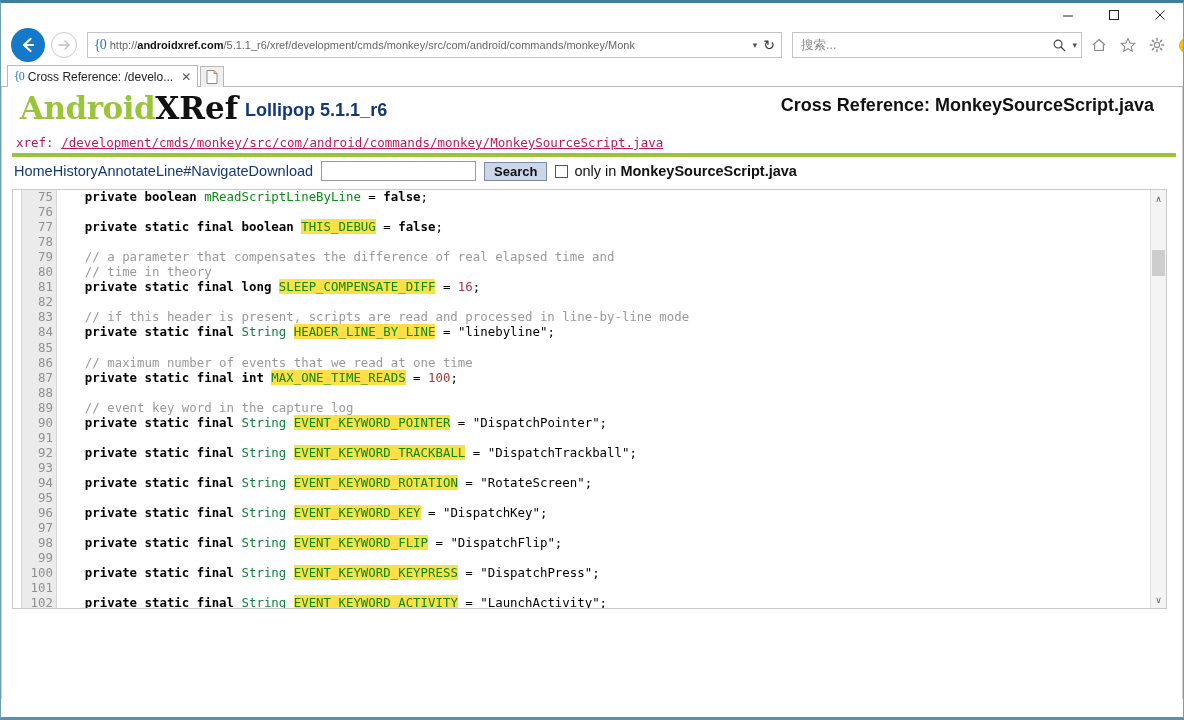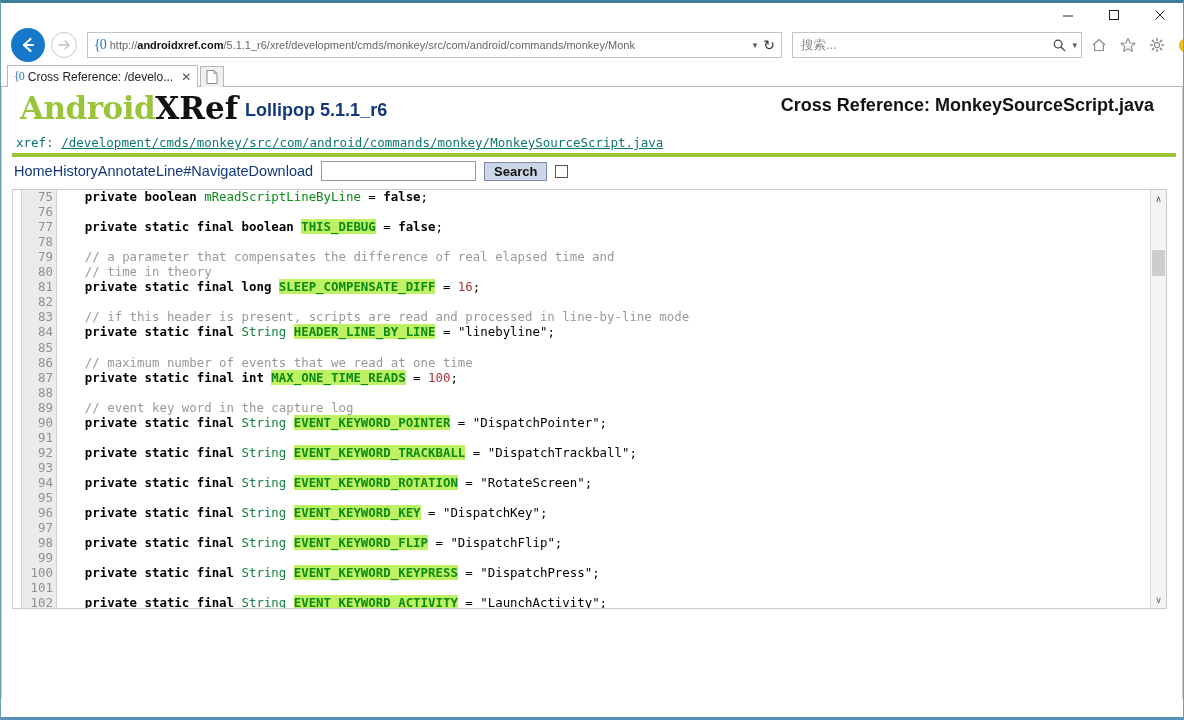--- a/index.html
+++ b/index.html
@@ -163,21 +163,21 @@
   }
   .crosstitle {
     position: absolute; right: 28px; top: 8px;
     font-size: 18px; font-weight: bold; color: #111;
   }
 
   .xrefline {
     padding: 4px 0 3px 14px;
     font-family: "DejaVu Sans Mono", monospace;
     font-size: 12.5px;
-    color: #0f766e;
+    color: #be185d;
   }
   .greenbar { height: 4px; background: #9ac43a; margin: 0 6px 0 10px; }
 
   .menubar {
     display: flex; align-items: center;
     padding: 4px 0 4px 12px;
     font-size: 14.5px;
     gap: 0;
   }
   .menubar a {
@@ -238,21 +238,21 @@
   .ln {
     display: inline-block;
     width: 34px;
     margin-left: 8px;
     text-align: right;
     color: #909090;
     padding-right: 2px;
   }
   .kw { font-weight: bold; color: #000; }
   .typ { color: #15803d; }
-  .cname { color: #0b8a16; font-weight: bold; background: #bef264; }
+  .cname { color: #0b8a16; font-weight: normal; background: #fde047; }
   .vname { color: #0b8a16; }
   .str { color: #000; }
   .num { color: #a33; }
   .cmt { color: #999; }
   .pun { color: #000; }
 
   
   .vscroll {
     position: absolute; right: 0; top: 0; bottom: 0;
     width: 16px; background: #f4f4f4;
@@ -399,20 +399,21 @@
     <div class="menubar">
       <a href="#">Home</a>
         <a href="#">History</a>
         <a href="#">Annotate</a>
         <a href="#">Line#</a>
         <a href="#">Navigate</a>
         <a href="#">Download</a>
       <div class="srchinput"></div>
       <div class="srchbtn">Search</div>
       <div class="cb"></div>
+      <span class="onlyin"><span>only in </span><b>MonkeySourceScript.java</b></span>
     </div>
 
     <div class="codewrap">
       <div class="codeinner">
         <div class="gutterbg"></div>
         <pre class="code" id="code-pre"><span class="ln">74</span>
 <span class="ln">75</span><span class="pun">    </span><span class="kw">private boolean </span><span class="vname">mReadScriptLineByLine</span><span class="pun"> = </span><span class="kw">false</span><span class="pun">;</span>
 <span class="ln">76</span>
 <span class="ln">77</span><span class="pun">    </span><span class="kw">private static final boolean </span><span class="cname">THIS_DEBUG</span><span class="pun"> = </span><span class="kw">false</span><span class="pun">;</span>
 <span class="ln">78</span>

